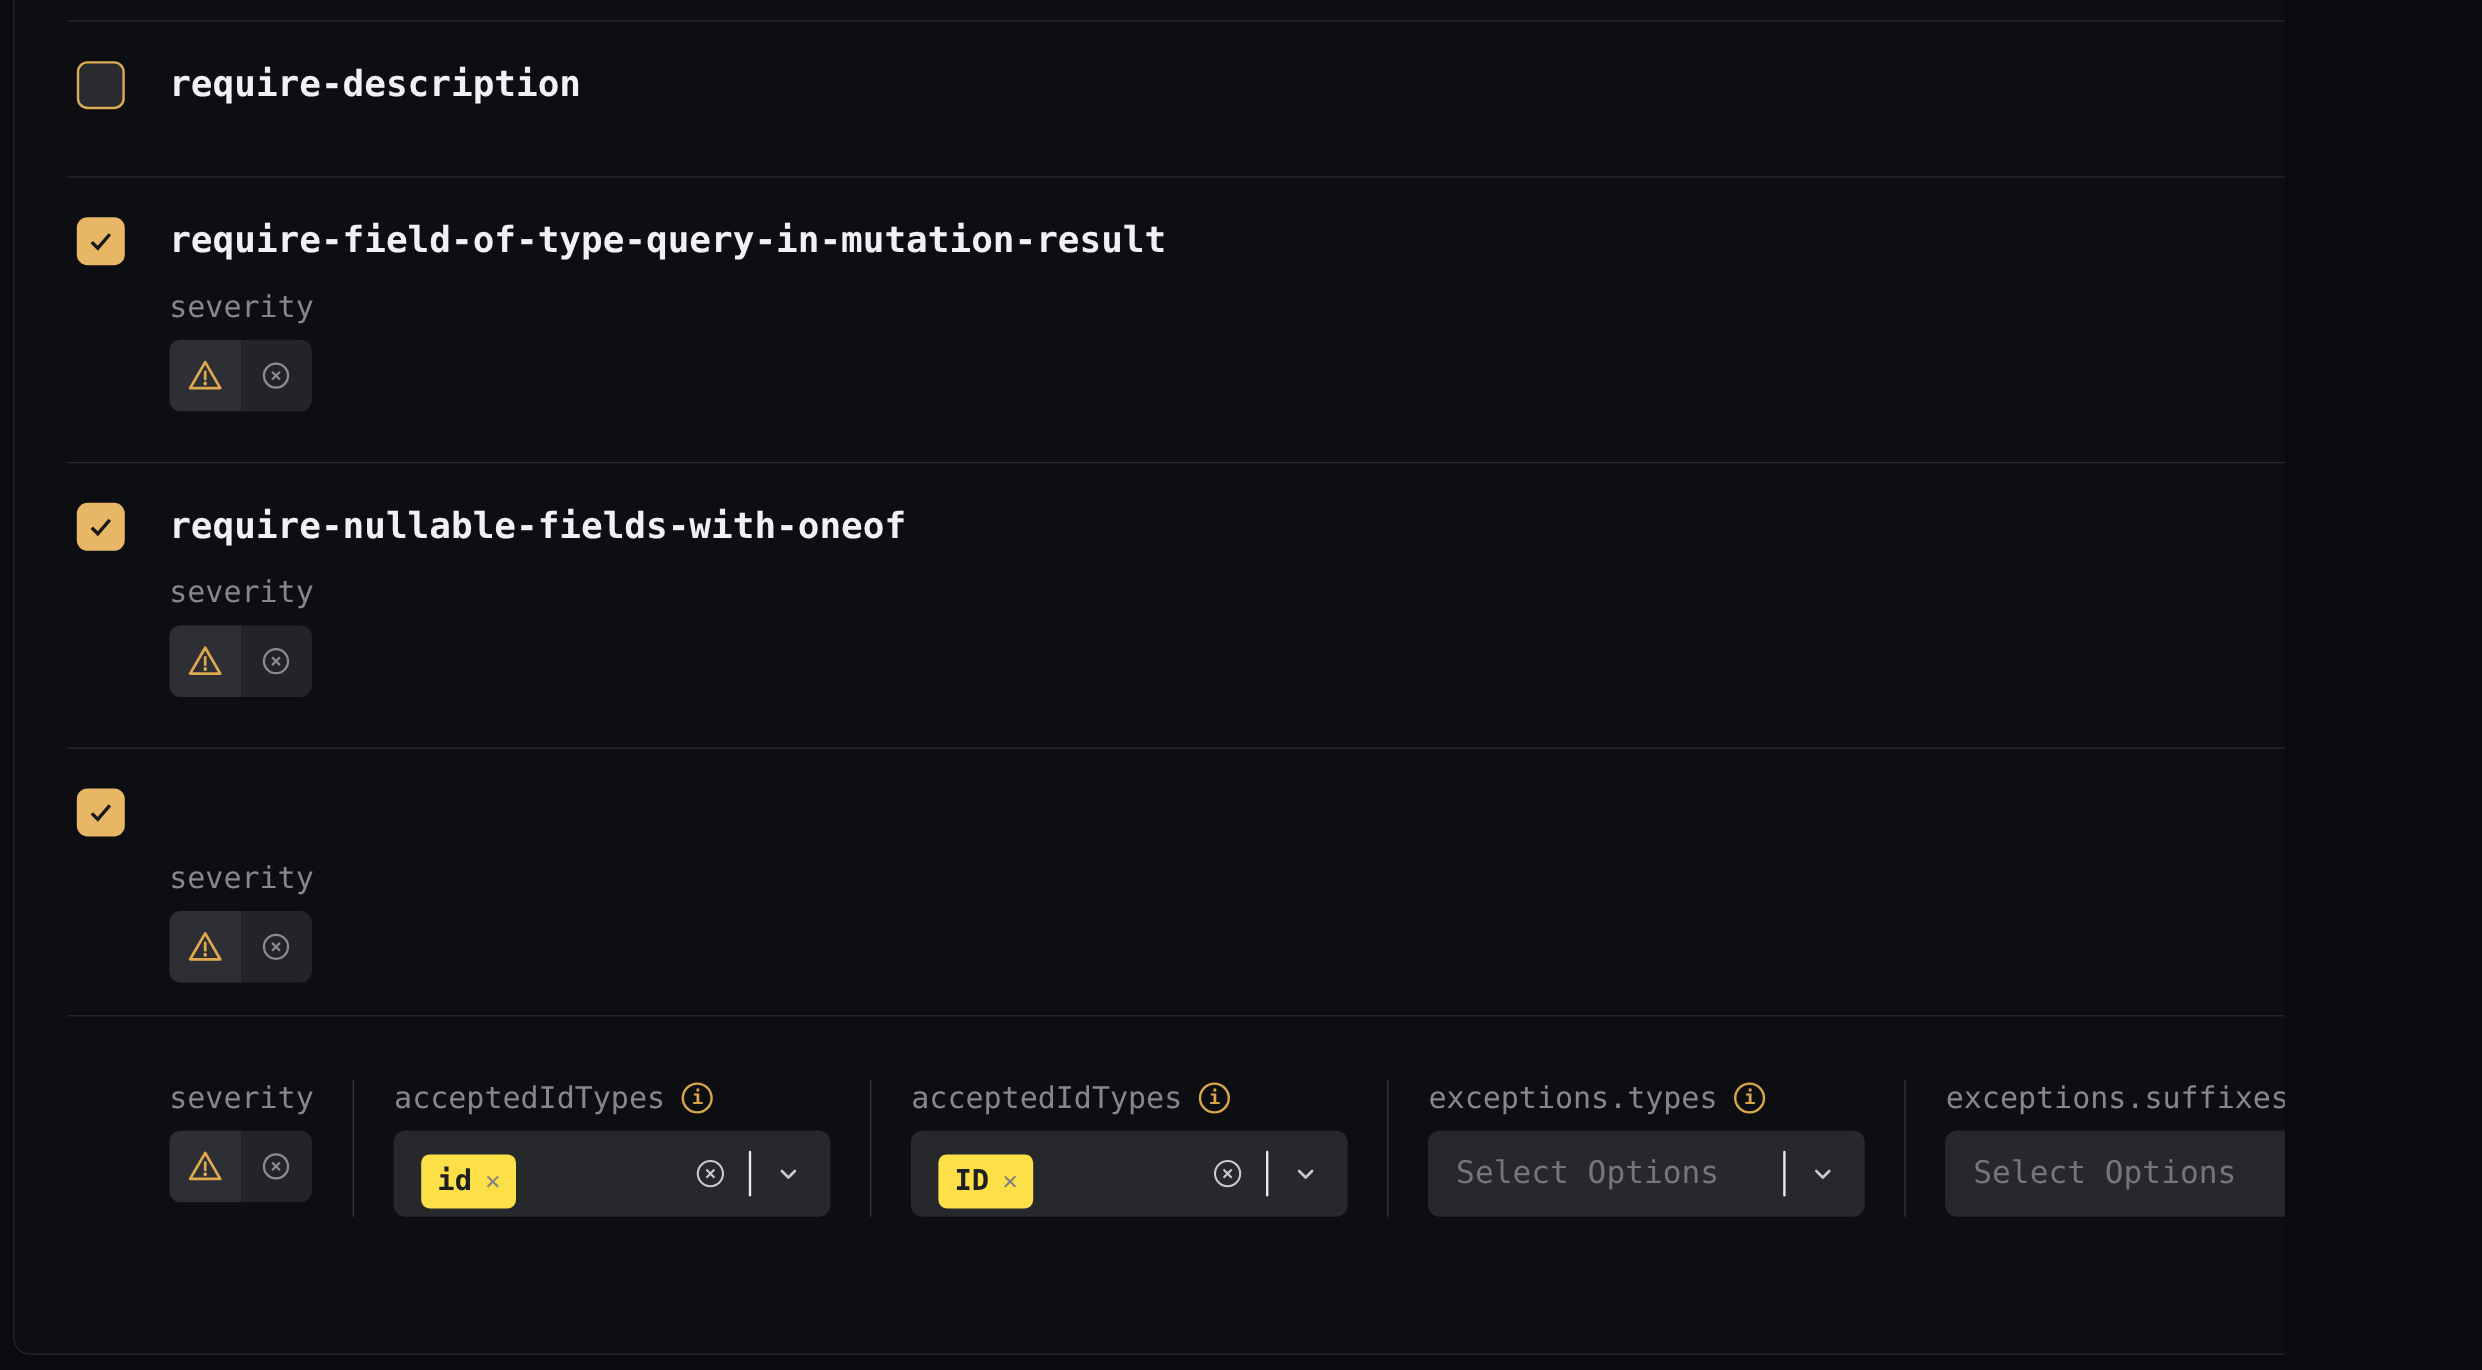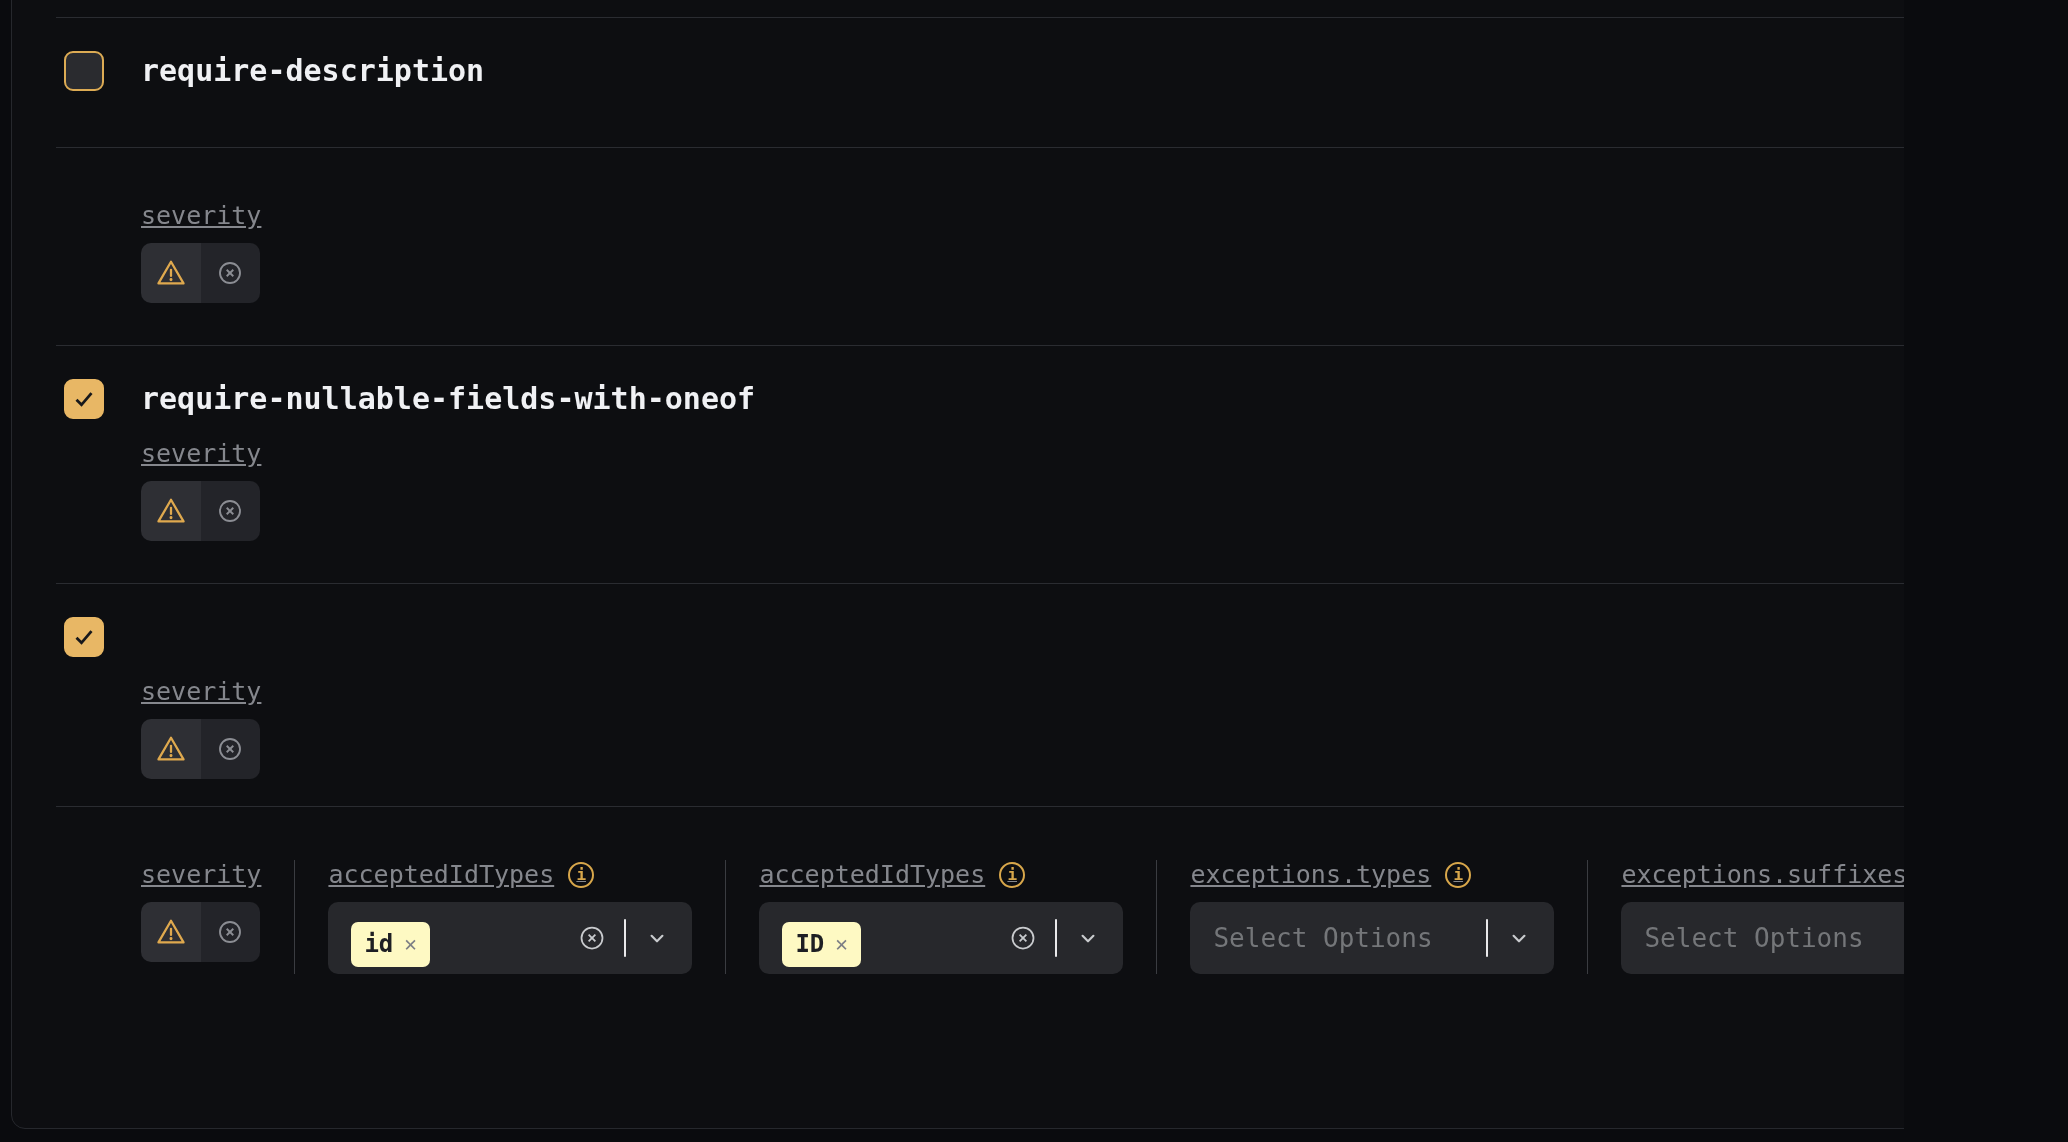--- a/index.html
+++ b/index.html
@@ -82,21 +82,20 @@
 
   .opt-label {
     font-size: 25px;
     line-height: 30px;
     color: #85878d;
     display: flex;
     align-items: center;
     gap: 14px;
     white-space: nowrap;
     margin-bottom: 12px;
-    text-decoration: underline;
   }
 
   .info-icon {
     width: 26px;
     height: 26px;
     border: 2px solid #d8a74b;
     border-radius: 50%;
     color: #d8a74b;
     font-size: 16px;
     font-weight: 700;
@@ -138,21 +137,21 @@
     background: #27282c;
     display: flex;
     align-items: center;
     padding: 0 22px 0 23px;
     cursor: pointer;
   }
   .select .grow { flex: 1 1 auto; }
 
   .chip {
     height: 45px;
-    background: #fef9c3;
+    background: #fde047;
     border-radius: 7px;
     display: inline-flex;
     align-items: center;
     gap: 11px;
     padding: 0 13px;
     margin-top: 12px;
   }
   .chip-text {
     font-size: 24px;
     font-weight: 700;
@@ -197,20 +196,28 @@
     <section class="rule rule--plain">
       <div class="rule-header">
         <span class="checkbox checkbox--unchecked"></span>
         <h3 class="rule-title">require-description</h3>
       </div>
     </section>
 
     <div class="divider"></div>
 
     <section class="rule">
+      <div class="rule-header">
+        <span class="checkbox checkbox--checked">
+          <svg width="26" height="26" viewBox="0 0 26 26" fill="none">
+              <path d="M5.5 13.8 L10.5 18.8 L20.5 7.2" stroke="#17181b" stroke-width="2.8" fill="none"></path>
+            </svg>
+        </span>
+        <h3 class="rule-title">require-field-of-type-query-in-mutation-result</h3>
+      </div>
       <div class="opts">
         <div class="opt-label">severity</div>
         <div class="severity-toggle">
           <span class="seg seg--selected">
             <svg width="32" height="32" viewBox="0 0 24 24" fill="none" stroke="#dfa94e" stroke-width="1.7" stroke-linejoin="round">
                 <path d="M12 3.6 L21.4 19.8 L2.6 19.8 Z"></path>
                 <line x1="12" y1="9.6" x2="12" y2="14.2" stroke-linecap="round"></line>
                 <line x1="12" y1="16.8" x2="12" y2="17.1" stroke-linecap="round" stroke-width="2.2"></line>
               </svg>
           </span>

